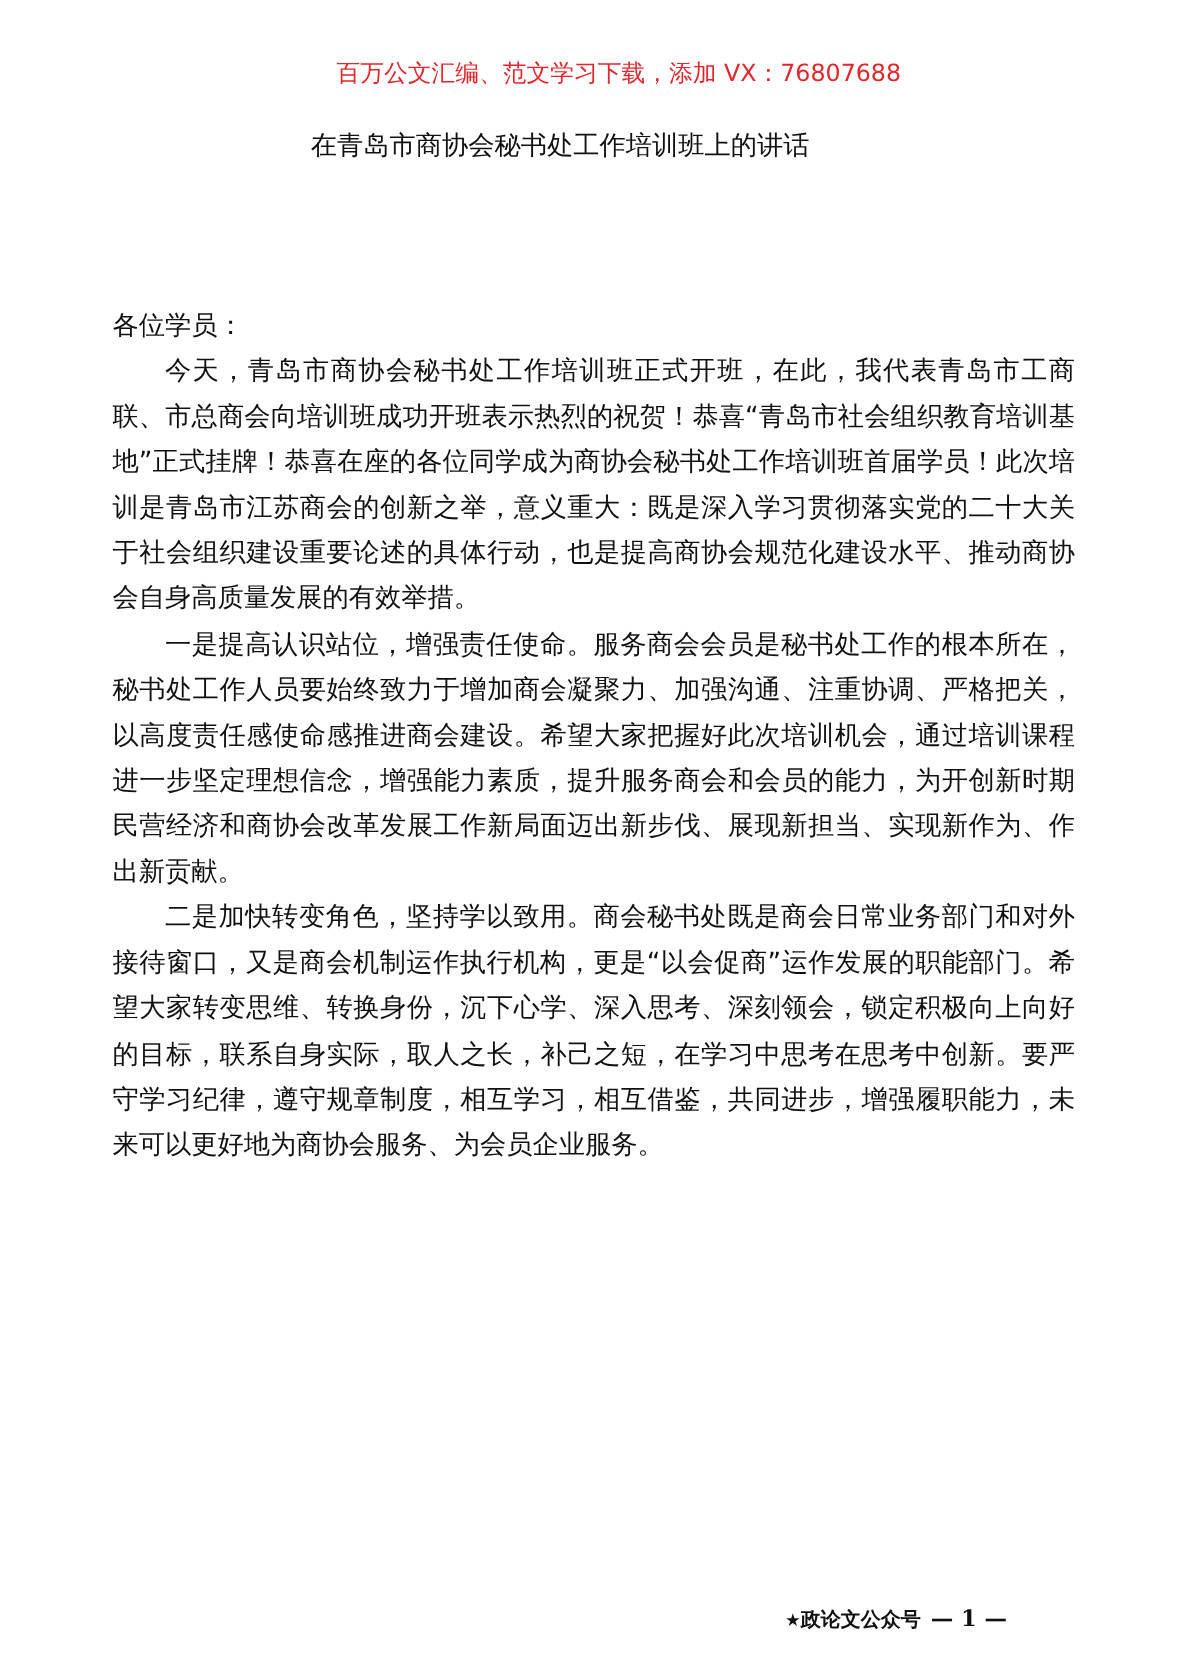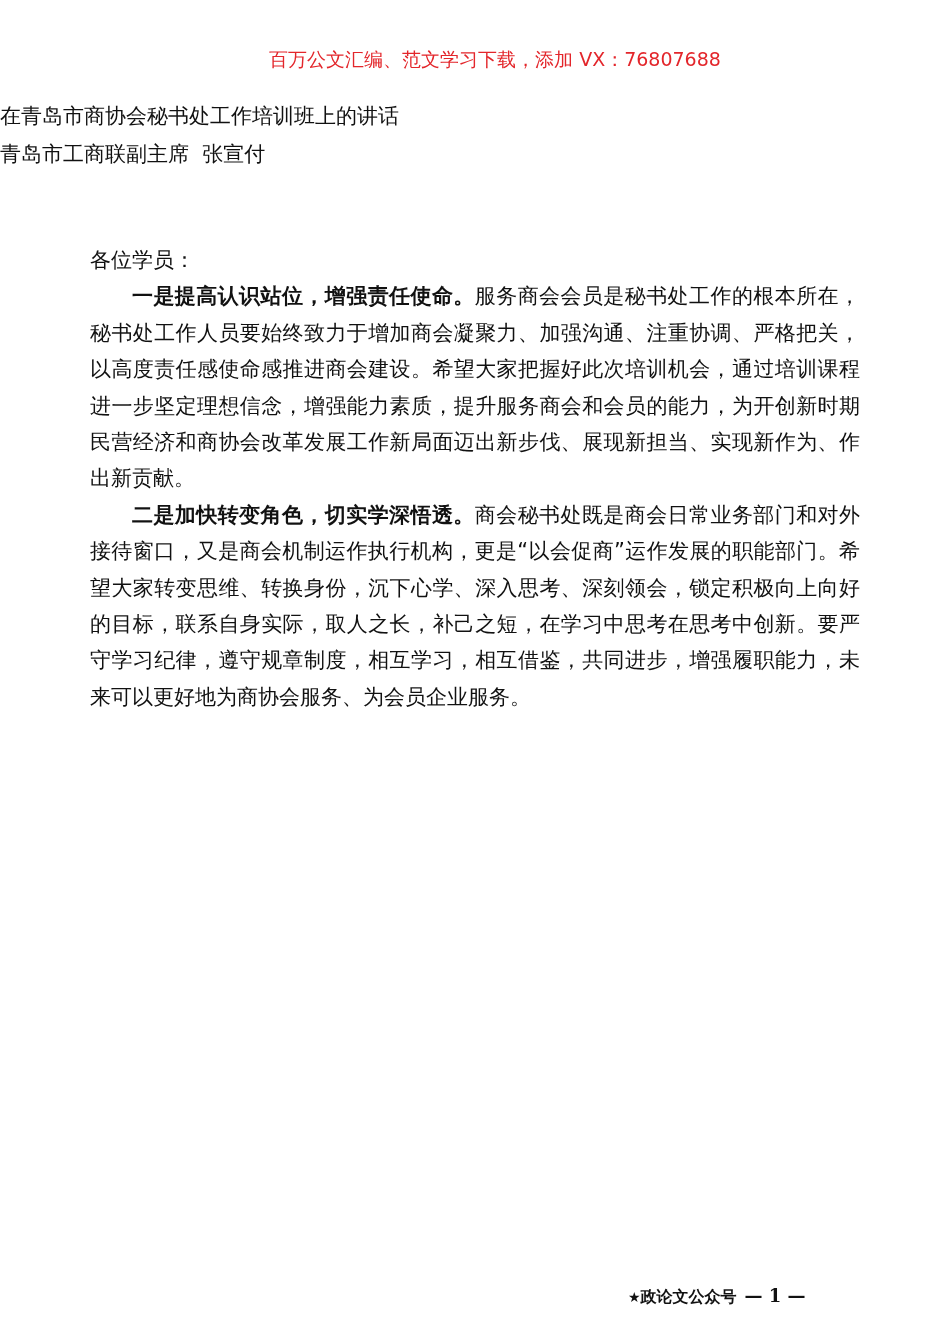--- a/index.html
+++ b/index.html
@@ -5,48 +5,48 @@
     html, body { margin: 0; padding: 0; background: #ffffff; }
     body {
       width: 950px; height: 1344px; position: relative; overflow: hidden;
       font-family: "DejaVu Sans", "Liberation Sans", sans-serif;
       color: #111111;
     }
     .watermark {
       position: absolute; top: 46px; left: 0; width: 950px;
       text-align: center; color: #e3262b; font-size: 19px; line-height: 26px; padding-left: 20px;
     }
-    .title-block { position: absolute; top: 97px; left: 0; width: 896px; text-align: left; }
+    .title-block { position: absolute; top: 97px; left: 0; width: 896px; text-align: center; }
     .title-line { font-size: 21px; line-height: 38px; color: #111; }
     .body-text {
       position: absolute; top: 242px; left: 90px; width: 770px;
       font-size: 21px; line-height: 36.4px; text-align: justify;
       text-justify: inter-character;
     }
     .para { margin: 0; text-indent: 2em; }
     .para.noindent { text-indent: 0; font-family: Liberation Serif, serif; }
-    .bold { font-weight: bold; }
+    .bold { font-weight: normal; }
     .footer {
       position: absolute; top: 1284px; left: 628px;
       font-size: 16px; line-height: 24px; color: #111; white-space: nowrap; font-weight: bold;
     }
     .footer .star { font-size: 14px; }
     .footer .pageno { font-family: "DejaVu Serif", "Liberation Serif", serif; font-size: 18px; margin-left: 8px; }
   </style>
 </head>
 <body>
 
 <div class="watermark">百万公文汇编、范文学习下载，添加 VX：76807688</div>
 
 <div class="title-block">
   <div class="title-line">在青岛市商协会秘书处工作培训班上的讲话</div>
-  <div class="title-line" style="white-space: pre;">青岛市工商联副主席  张宣付</div>
 </div>
 
 <div class="body-text">
   <p class="para noindent">各位学员：</p>
+  <p class="para">今天，青岛市商协会秘书处工作培训班正式开班，在此，我代表青岛市工商联、市总商会向培训班成功开班表示热烈的祝贺！恭喜“青岛市社会组织教育培训基地”正式挂牌！恭喜在座的各位同学成为商协会秘书处工作培训班首届学员！此次培训是青岛市江苏商会的创新之举，意义重大：既是深入学习贯彻落实党的二十大关于社会组织建设重要论述的具体行动，也是提高商协会规范化建设水平、推动商协会自身高质量发展的有效举措。</p>
   <p class="para"><span class="bold">一是提高认识站位，增强责任使命。</span><span>服务商会会员是秘书处工作的根本所在，秘书处工作人员要始终致力于增加商会凝聚力、加强沟通、注重协调、严格把关，以高度责任感使命感推进商会建设。希望大家把握好此次培训机会，通过培训课程进一步坚定理想信念，增强能力素质，提升服务商会和会员的能力，为开创新时期民营经济和商协会改革发展工作新局面迈出新步伐、展现新担当、实现新作为、作出新贡献。</span></p>
-  <p class="para"><span class="bold">二是加快转变角色，切实学深悟透。</span><span>商会秘书处既是商会日常业务部门和对外接待窗口，又是商会机制运作执行机构，更是“以会促商”运作发展的职能部门。希望大家转变思维、转换身份，沉下心学、深入思考、深刻领会，锁定积极向上向好的目标，联系自身实际，取人之长，补己之短，在学习中思考在思考中创新。要严守学习纪律，遵守规章制度，相互学习，相互借鉴，共同进步，增强履职能力，未来可以更好地为商协会服务、为会员企业服务。</span></p>
+  <p class="para"><span class="bold">二是加快转变角色，坚持学以致用。</span><span>商会秘书处既是商会日常业务部门和对外接待窗口，又是商会机制运作执行机构，更是“以会促商”运作发展的职能部门。希望大家转变思维、转换身份，沉下心学、深入思考、深刻领会，锁定积极向上向好的目标，联系自身实际，取人之长，补己之短，在学习中思考在思考中创新。要严守学习纪律，遵守规章制度，相互学习，相互借鉴，共同进步，增强履职能力，未来可以更好地为商协会服务、为会员企业服务。</span></p>
 </div>
 
 <div class="footer">
   <span class="star">★</span><span>政论文公众号</span><span class="pageno">— 1 —</span>
 </div>
 
 </body></html>

